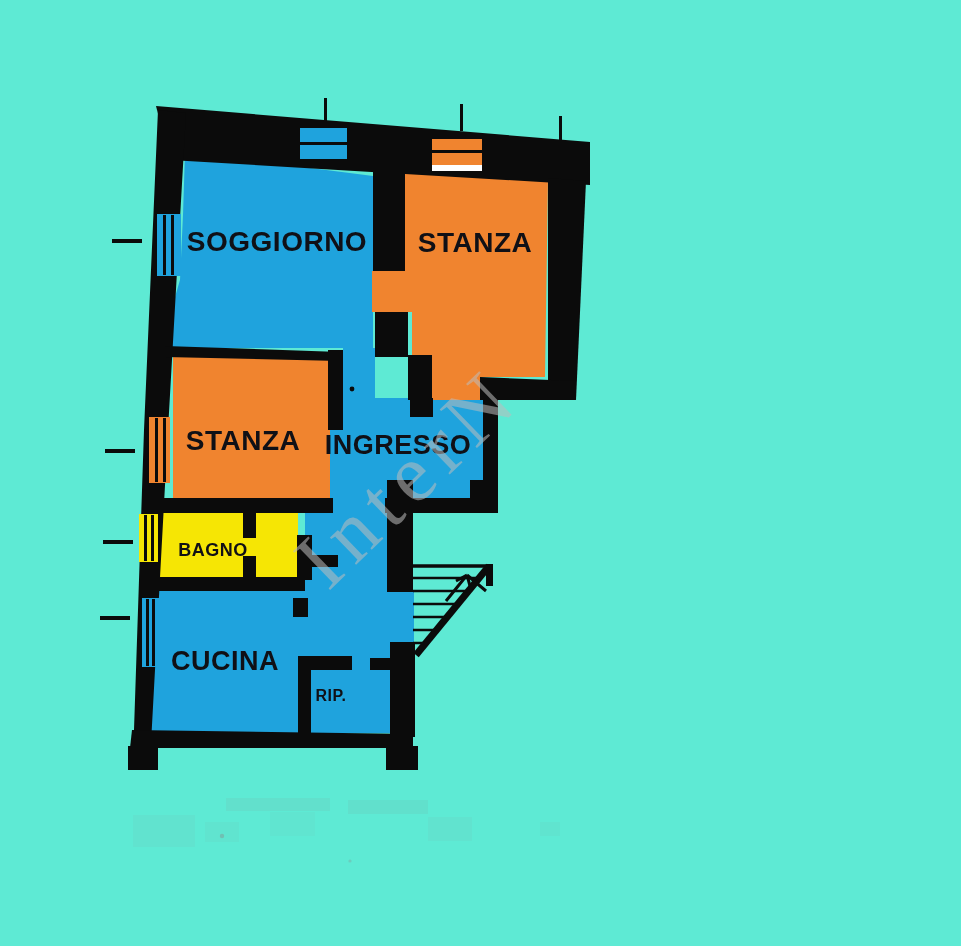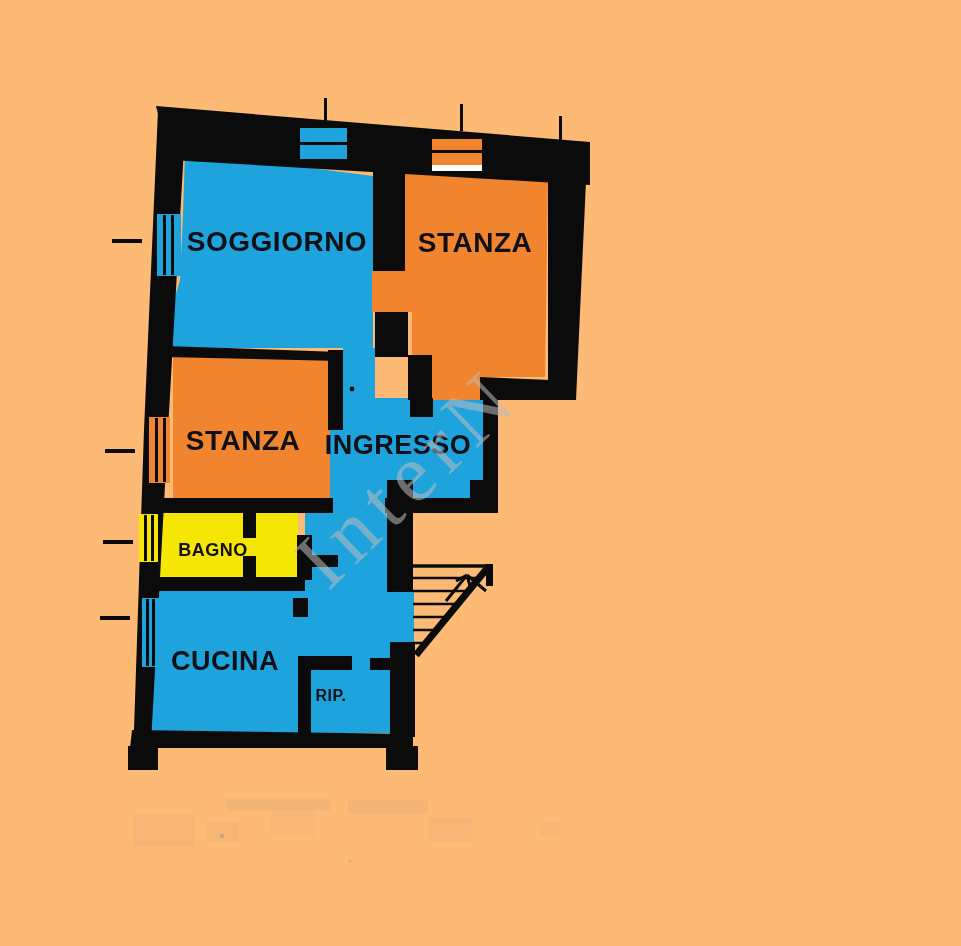--- a/index.html
+++ b/index.html
@@ -1,16 +1,16 @@
 <!DOCTYPE html>
 <html><head>
 <meta charset="utf-8">
 <style>
   html,body{margin:0;padding:0;background:#ffffff;}
-  .stage{position:relative;width:961px;height:946px;background:#fdba74;overflow:hidden;
+  .stage{position:relative;width:961px;height:946px;background:#5eead4;overflow:hidden;
          font-family:"Liberation Sans", sans-serif;}
   svg{position:absolute;left:0;top:0;}
   .wall{fill:#0b0b0b;}
   .winline{fill:#0b0b0b;}
   .room-label{font-family:"Liberation Sans", sans-serif;font-weight:bold;fill:#101016;
               text-anchor:middle;letter-spacing:0.5px;}
   .watermark{font-family:"Liberation Serif","DejaVu Serif",serif;fill:#bdbdbd;opacity:0.55;
              letter-spacing:10px;}
   .stairline{stroke:#0b0b0b;fill:none;}
   .artifact{fill:#8a8a8a;}

